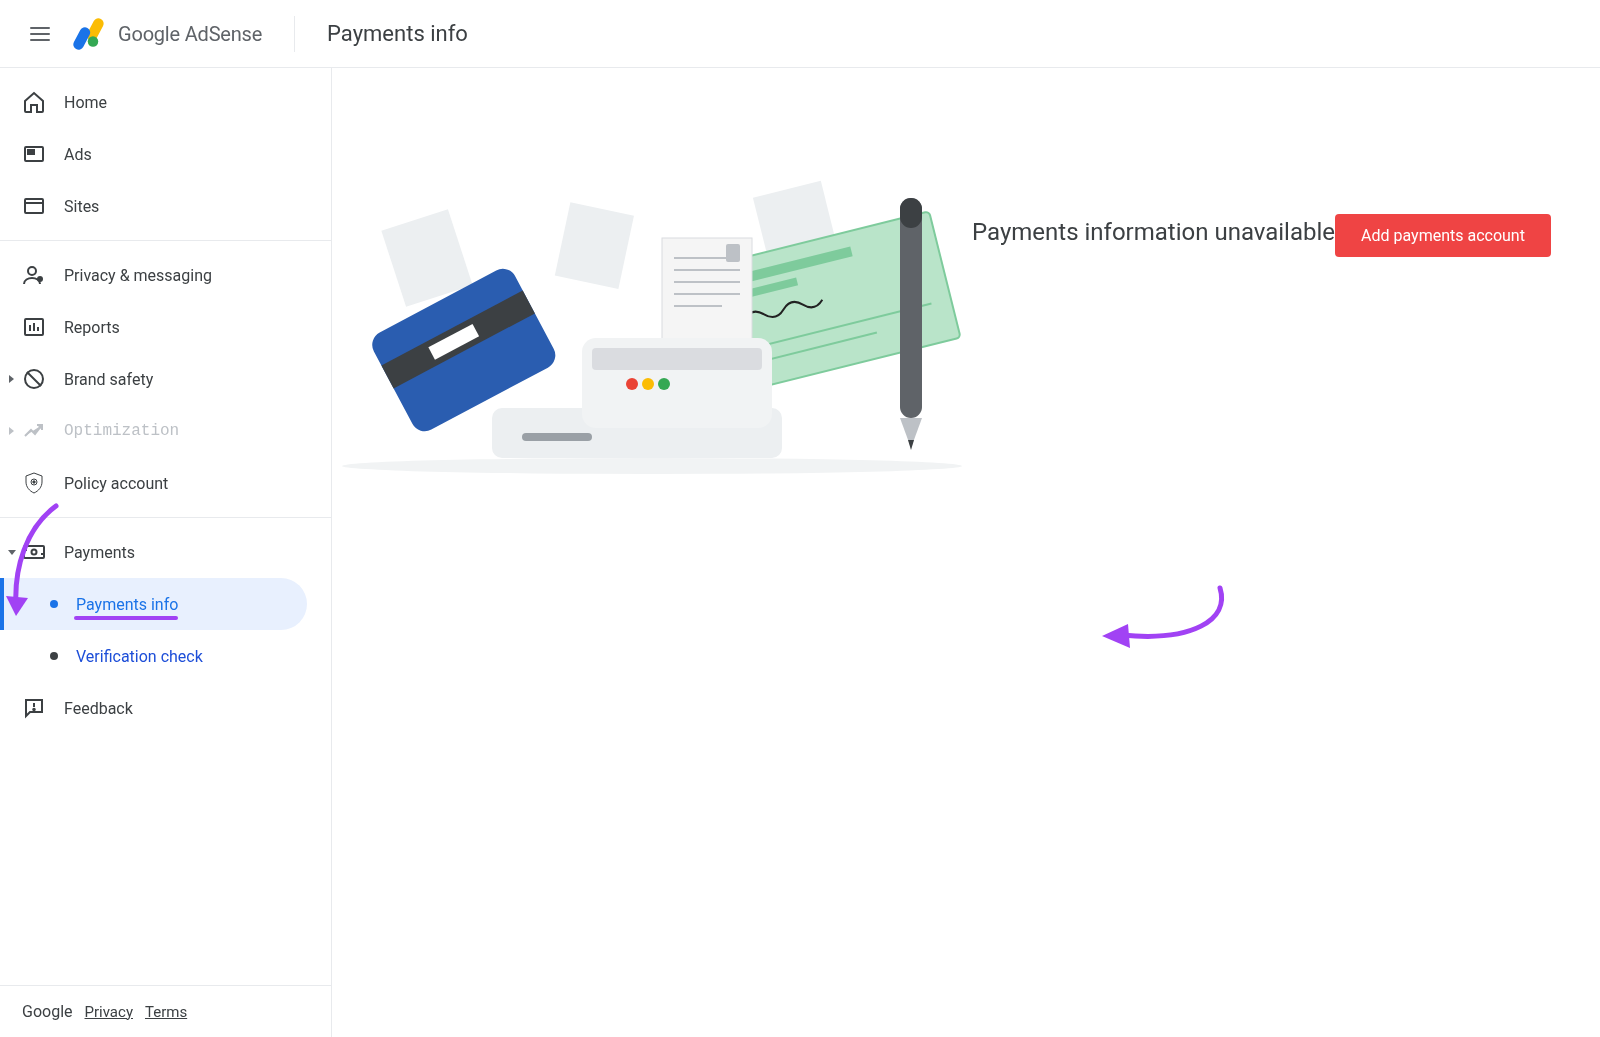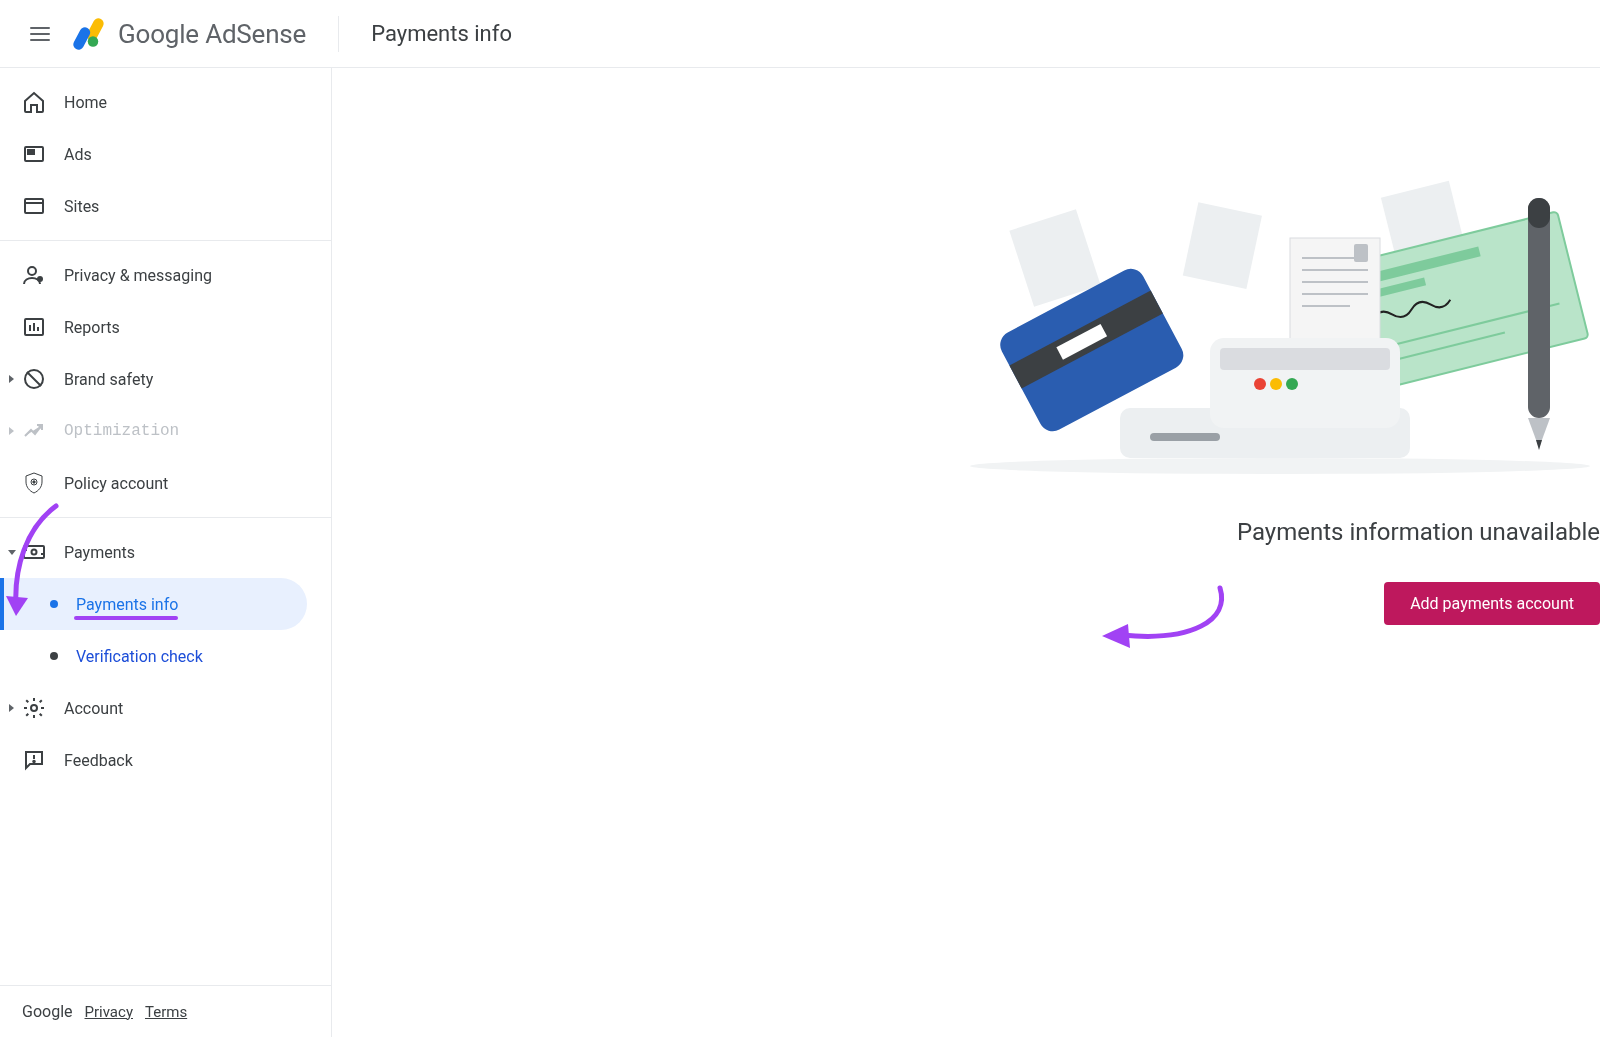--- a/index.html
+++ b/index.html
@@ -23,21 +23,21 @@
     display: flex; align-items: center; justify-content: center;
     border-radius: 50%;
     cursor: pointer;
   }
   .menu-btn svg { width: 24px; height: 24px; fill: #5f6368; }
   .logo-wrap {
     display: flex; align-items: center;
     margin-left: 8px;
   }
   .logo-mark { width: 36px; height: 36px; margin-right: 10px; }
-  .logo-text { font-size: 26px; color: #5f6368; letter-spacing: -0.2px; }
+  .logo-text { font-size: 20px; color: #5f6368; letter-spacing: -0.2px; }
   .logo-text .g { color: #5f6368; font-weight:400; }
   .header-divider {
     width: 1px; height: 36px; background: #e8eaed;
     margin: 0 32px;
   }
   .page-title {
     font-size: 22px; color: #3c4043; font-weight: 400;
   }
   .body {
     display: flex;
@@ -115,35 +115,34 @@
     padding: 16px 22px;
     display: flex;
     align-items: center;
     gap: 12px;
   }
   .sidebar-footer .brand { font-size: 16px; color: #3c4043; }
   .sidebar-footer a { font-size: 15px; color: #3c4043; text-decoration: underline; }
   .main {
     flex: 1;
     display: flex;
-    flex-direction: column;
-    align-items: flex-end;
+    align-items: flex-start;
     padding-top: 110px;
     position: relative;
   }
   .illus { width: 640px; height: 300px; }
   .main-heading {
     margin-top: 40px;
     font-size: 24px;
     color: #3c4043;
     font-weight: 400;
   }
   .cta-btn {
     margin-top: 36px;
-    background: #be185d;
+    background: #ef4444;
     color: #fff;
     border: none;
     font-size: 16px;
     padding: 12px 26px;
     border-radius: 4px;
     cursor: pointer;
     font-family: inherit;
   }
   .arrow-anno { position: absolute; pointer-events: none; }
 </style>
@@ -288,34 +287,20 @@
       <div class="sub-item active" style="position:relative;">
         <span class="dot"></span>
         <span class="label">Payments info</span>
         <span class="underline-anno" style="left:74px; bottom:10px; width:104px;"></span>
       </div>
       <div class="sub-item">
         <span class="dot"></span>
         <span class="label">Verification check</span>
       </div>
       <div class="nav-item">
-        <span class="expand">
-            <svg viewBox="0 0 10 10">
-              <path d="M2 1l5 4-5 4z" fill="#5f6368"></path>
-            </svg>
-          </span>
-        <span class="icon">
-          <svg viewBox="0 0 24 24" stroke-width="2">
-              <circle cx="12" cy="12" r="3"></circle>
-              <path d="M12 2v3M12 19v3M4.2 4.2l2.1 2.1M17.7 17.7l2.1 2.1M2 12h3M19 12h3M4.2 19.8l2.1-2.1M17.7 6.3l2.1-2.1"></path>
-            </svg>
-        </span>
-        <span class="label">Account</span>
-      </div>
-      <div class="nav-item">
         <span class="icon">
           <svg viewBox="0 0 24 24" stroke-width="2">
               <path d="M4 4h16v12H8l-4 4z"></path>
               <line x1="12" y1="7" x2="12" y2="11"></line>
               <circle cx="12" cy="13.5" r="0.8" fill="#3c4043"></circle>
             </svg>
         </span>
         <span class="label">Feedback</span>
       </div>
     </div>

